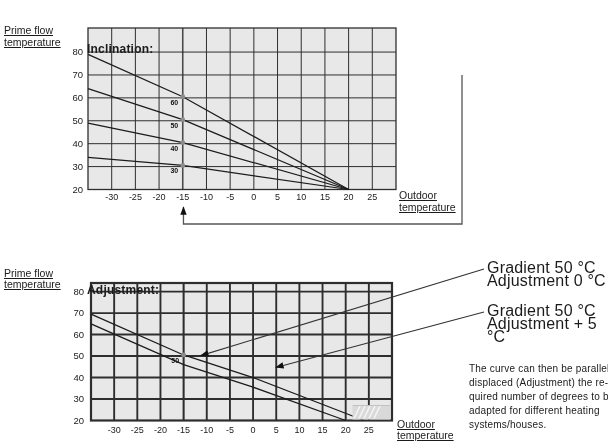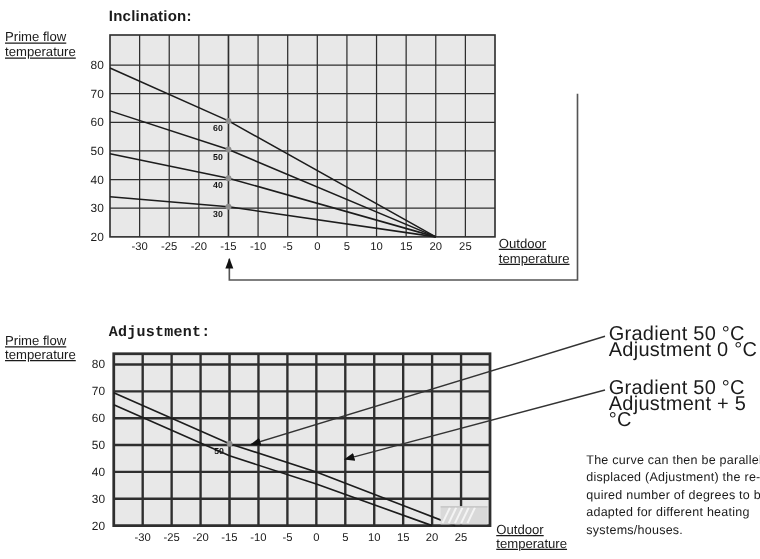--- a/index.html
+++ b/index.html
@@ -1,20 +1,20 @@
 <!DOCTYPE html>
 <html><head>
 <meta charset="utf-8">
 <style>
   html,body{margin:0;padding:0;background:#fff;}
   #canvas{position:relative;width:608px;height:447px;background:#fff;overflow:hidden;
           font-family:"Liberation Sans",sans-serif;color:#1b1b1b;}
   #fig{position:absolute;left:0;top:0;}
   .txt{position:absolute;white-space:pre-line;color:#1b1b1b;}
-  .heading{font-size:12px;font-weight:bold;letter-spacing:.2px;}
+  .heading{font-size:12px;font-weight:bold;letter-spacing:.2px;margin-top:36px;}
   .axis-title{font-size:10.5px;line-height:11.5px;text-decoration:underline;}
   .annotation{font-size:11px;line-height:12.3px;letter-spacing:.3px;width:200px;}
   .callout{font-size:16px;line-height:13px;letter-spacing:.2px;}
   .note{font-size:10px;line-height:14px;letter-spacing:.2px;width:150px;}
   svg text{font-family:"Liberation Sans",sans-serif;fill:#1b1b1b;}
   .ticklab{font-size:9px;}
   .ylab{font-size:9.5px;}
   .dotlab{font-size:7px;font-weight:bold;fill:#111;}
 </style>
 </head>
@@ -146,21 +146,21 @@
 
   <div class="txt heading" style="left:87px;top:5.5px;">Inclination:</div>
 
   <div class="txt axis-title" style="left:4px;top:25px;">Prime flow
 temperature</div>
 
 
   <div class="txt axis-title" style="left:399px;top:190px;">Outdoor
 temperature</div>
 
-  <div class="txt heading" style="left:87px;top:259px;font-family:Liberation Mono, monospace;">Adjustment:</div>
+  <div class="txt heading" style="left:87px;top:247px;">Adjustment:</div>
 
   <div class="txt axis-title" style="left:4px;top:267.5px;">Prime flow
 temperature</div>
 
   <div class="txt callout" style="left:487px;top:261px;">Gradient 50 °C
 Adjustment 0 °C</div>
 
   <div class="txt callout" style="left:487px;top:304px;">Gradient 50 °C
 Adjustment + 5 °C</div>
 

